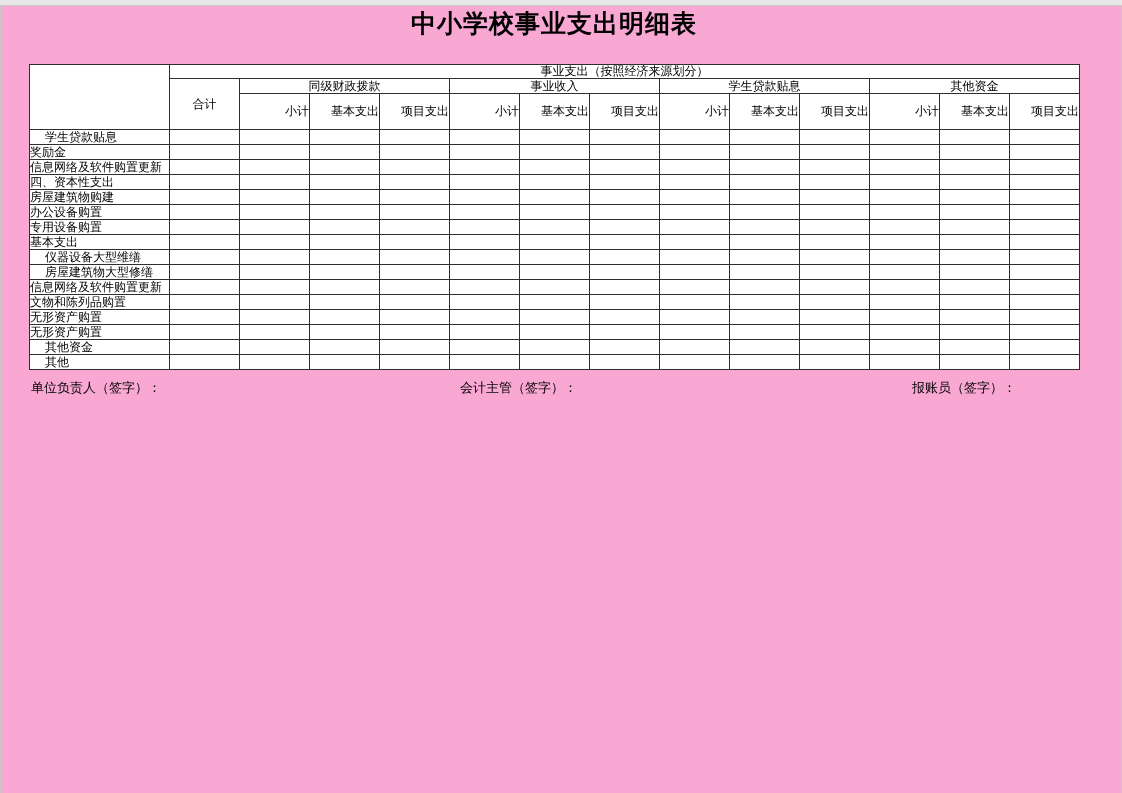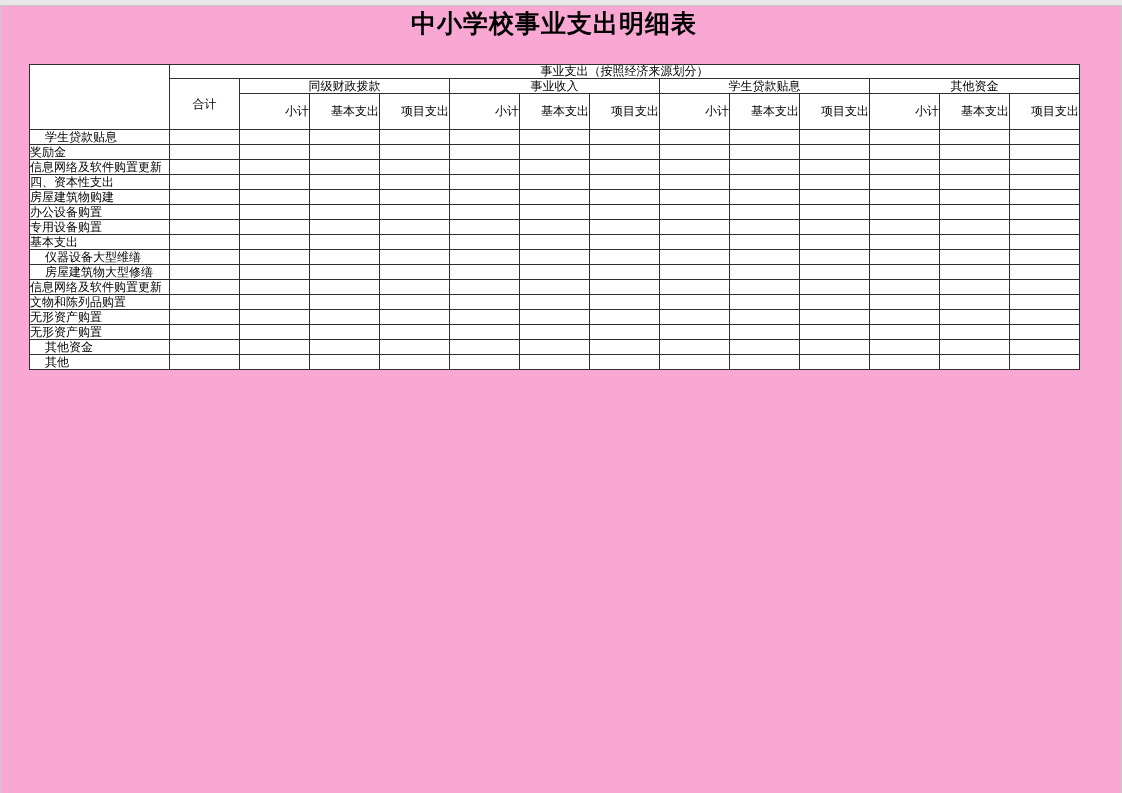--- a/index.html
+++ b/index.html
@@ -370,14 +370,19 @@
           <td></td>
           <td></td>
           <td></td>
           <td></td>
           <td></td>
           <td></td>
         </tr>
       </tbody>
   </table>
 
+  <div class="signatures">
+    <span class="sig-leader">单位负责人（签字）：</span>
+    <span class="sig-accounting">会计主管（签字）：</span>
+    <span class="sig-reimburser">报账员（签字）：</span>
+  </div>
 
 </div>
 
 </body></html>

